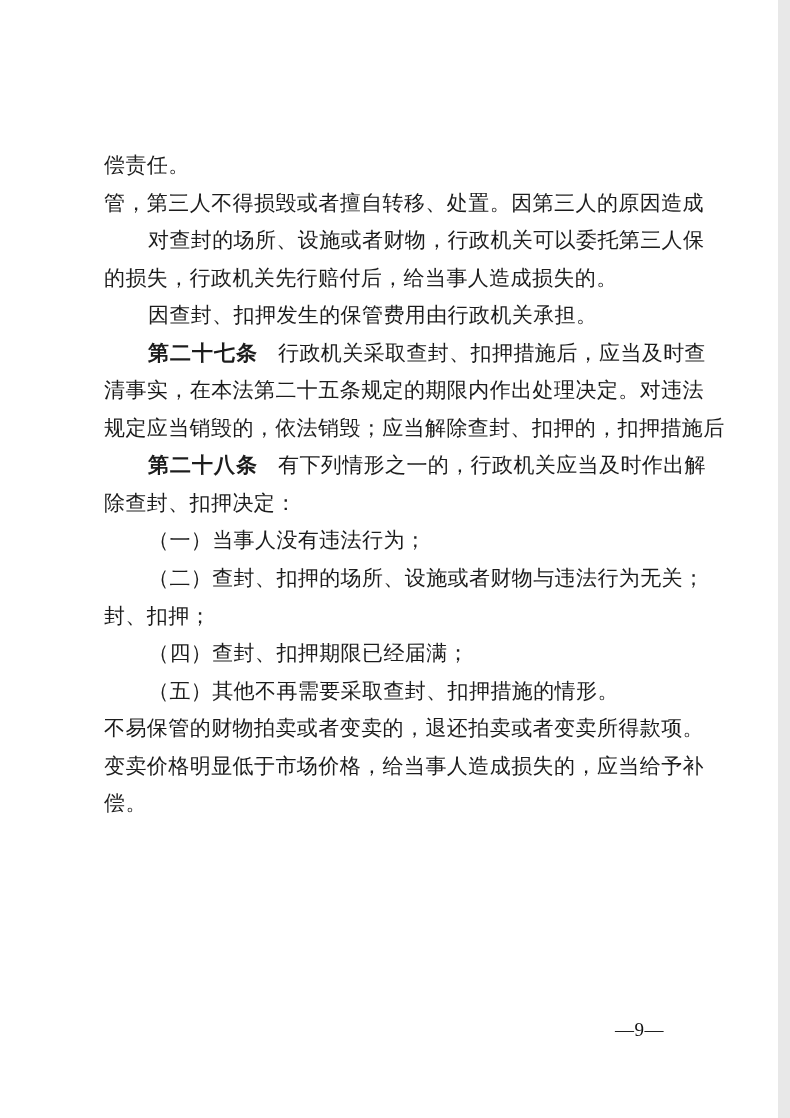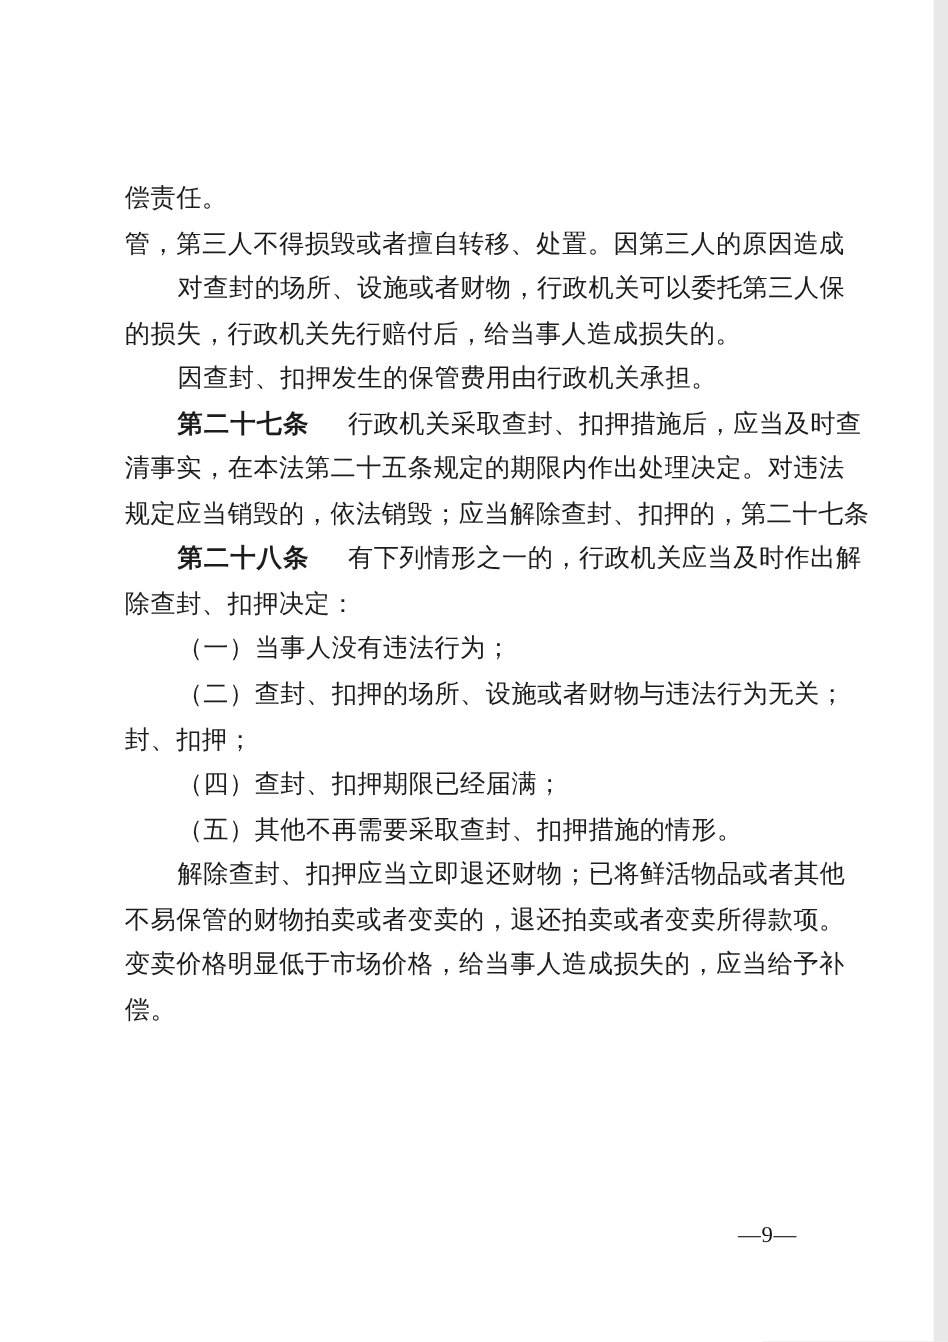--- a/index.html
+++ b/index.html
@@ -32,21 +32,21 @@
   }
   .line.indent {
     padding-left: 44px;
   }
   .line.justify {
     text-align: justify;
     text-align-last: justify;
   }
   .article-no {
     font-weight: 700;
-    margin-right: 32px;
+    margin-right: 20px;
     letter-spacing: 1px;
   }
   .page-number {
     position: absolute;
     top: 1019px;
     right: 114px;
     font-size: 19px;
     letter-spacing: 0.5px;
     color: #111111;
   }
@@ -56,27 +56,26 @@
 
 <div class="page">
   <div class="text-block">
       <div class="line"><span>偿责任。</span></div>
       <div class="line justify"><span>管，第三人不得损毁或者擅自转移、处置。因第三人的原因造成</span></div>
       <div class="line indent justify"><span>对查封的场所、设施或者财物，行政机关可以委托第三人保</span></div>
       <div class="line"><span>的损失，行政机关先行赔付后，给当事人造成损失的。</span></div>
       <div class="line indent"><span>因查封、扣押发生的保管费用由行政机关承担。</span></div>
       <div class="line indent justify"><b class="article-no">第二十七条</b><span>行政机关采取查封、扣押措施后，应当及时查</span></div>
       <div class="line justify"><span>清事实，在本法第二十五条规定的期限内作出处理决定。对违法</span></div>
-      <div class="line justify"><span>规定应当销毁的，依法销毁；应当解除查封、扣押的，第二十七条</span></div>
+      <div class="line justify"><span>规定应当销毁的，依法销毁；应当解除查封、扣押的，扣押措施后</span></div>
       <div class="line indent justify"><b class="article-no">第二十八条</b><span>有下列情形之一的，行政机关应当及时作出解</span></div>
       <div class="line"><span>除查封、扣押决定：</span></div>
       <div class="line indent"><span>（一）当事人没有违法行为；</span></div>
       <div class="line indent"><span>（二）查封、扣押的场所、设施或者财物与违法行为无关；</span></div>
       <div class="line"><span>封、扣押；</span></div>
       <div class="line indent"><span>（四）查封、扣押期限已经届满；</span></div>
       <div class="line indent"><span>（五）其他不再需要采取查封、扣押措施的情形。</span></div>
-      <div class="line indent justify"><span>解除查封、扣押应当立即退还财物；已将鲜活物品或者其他</span></div>
       <div class="line justify"><span>不易保管的财物拍卖或者变卖的，退还拍卖或者变卖所得款项。</span></div>
       <div class="line justify"><span>变卖价格明显低于市场价格，给当事人造成损失的，应当给予补</span></div>
       <div class="line"><span>偿。</span></div>
     </div>
   <div class="page-number">—9—</div>
 </div>
 
 </body></html>

